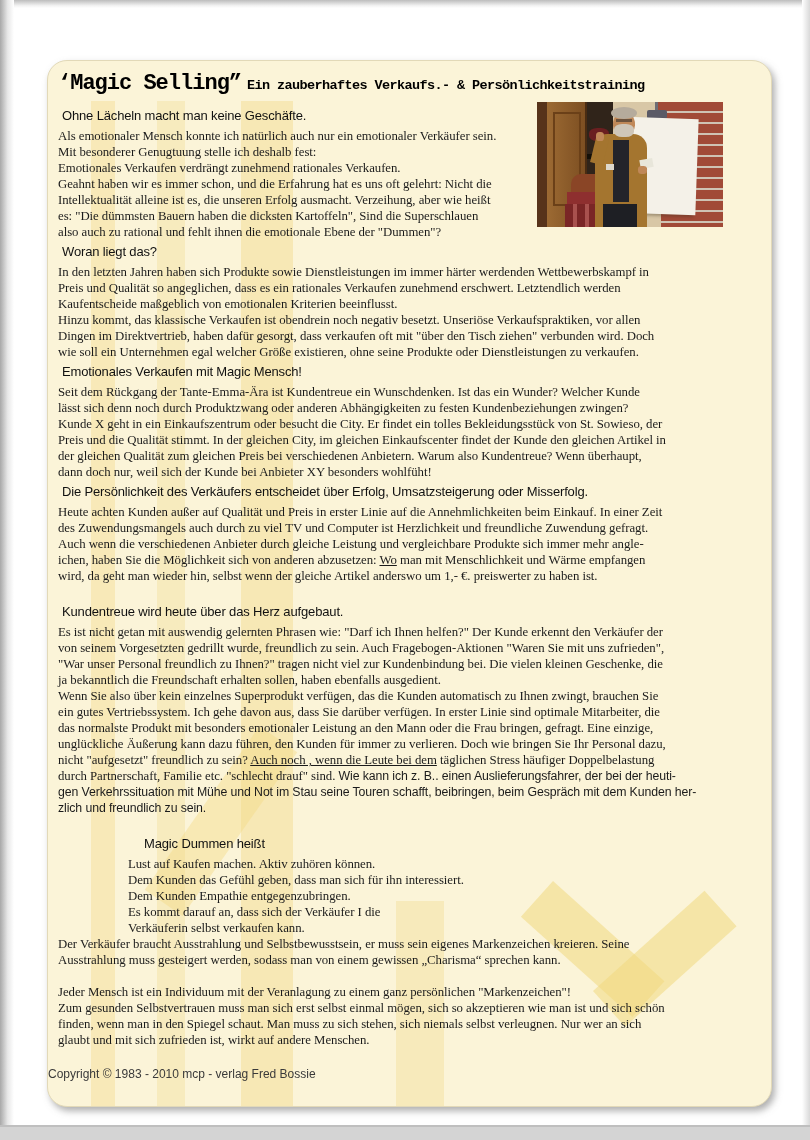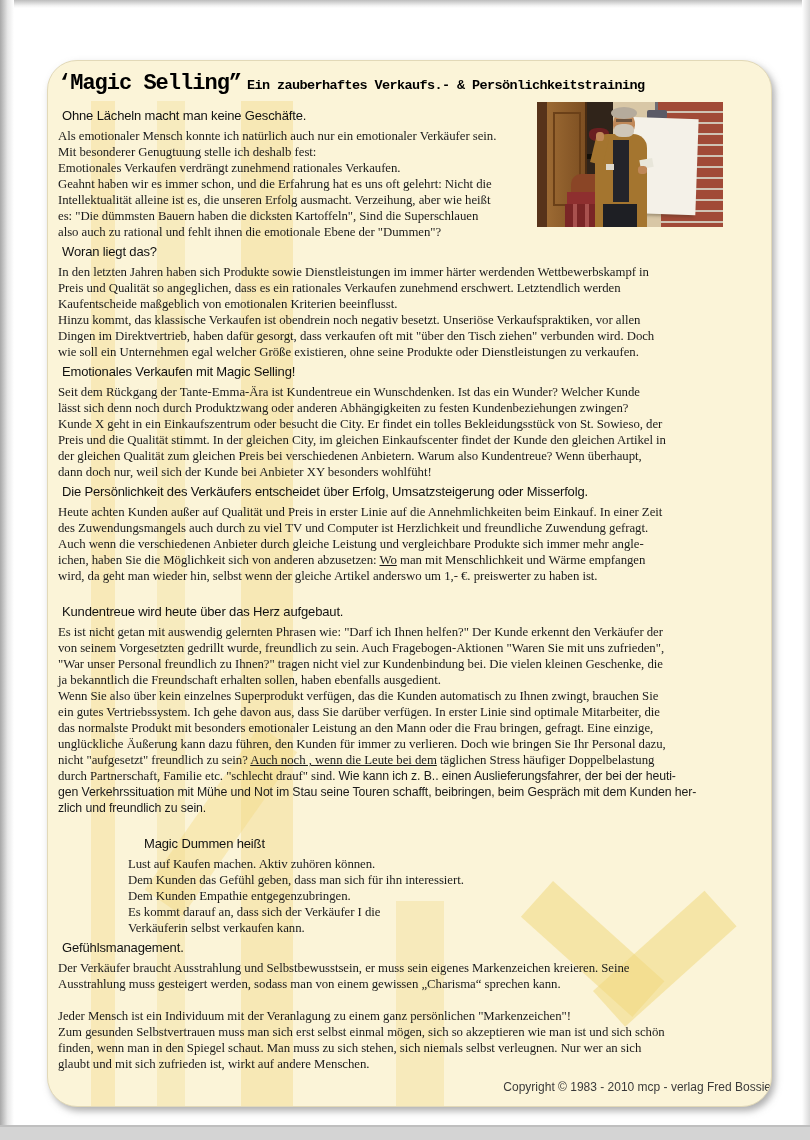--- a/index.html
+++ b/index.html
@@ -11,21 +11,21 @@
   .edge-left{position:absolute;left:0;top:0;width:14px;height:100%;
     background:linear-gradient(to right,#a8a8a8,#e8e8e8 55%,#ffffff);}
   .edge-top{position:absolute;left:0;top:0;width:100%;height:8px;
     background:linear-gradient(to bottom,#bdbdbd,#f2f2f2 70%,#ffffff);}
   .edge-right{position:absolute;right:0;top:0;width:8px;height:100%;
     background:linear-gradient(to left,#d9d9d9,#ffffff);}
   .bottom-bar{position:absolute;left:0;bottom:0;width:100%;height:13px;
     background:#d4d4d4;border-top:2px solid #bfbfbf;}
   
   .page{position:absolute;left:47px;top:60px;width:723px;height:1045px;
-    background:#fbf4d8;border:1px solid #e2d9b8;border-radius:30px;
+    background:#fbf4d8;border:1px solid #e2d9b8;border-radius:20px;
     box-shadow:3px 4px 7px rgba(110,110,110,.55);overflow:hidden;}
   .wm{position:absolute;pointer-events:none;}
   .wm-s1{left:43px;top:40px;width:24px;height:1005px;background:rgba(243,220,146,.45);}
   .wm-s2{left:109px;top:40px;width:28px;height:1005px;background:rgba(243,220,146,.38);}
   .wm-s3{left:193px;top:40px;width:52px;height:1005px;background:rgba(243,220,146,.5);}
   .wm-diag{left:150px;top:660px;width:46px;height:200px;background:rgba(242,217,132,.42);
     transform:rotate(35deg);}
   .wm-s4{left:348px;top:840px;width:48px;height:205px;background:rgba(243,220,146,.4);}
   .wm-ch1{left:505px;top:820px;width:150px;height:48px;background:rgba(241,216,128,.55);
     transform:rotate(42deg);transform-origin:left top;}
@@ -40,21 +40,21 @@
     font-size:13.5px;letter-spacing:-0.6px;color:#000;margin-left:6px;}
   .serif{font-family:"Liberation Serif",serif;font-size:12.8px;line-height:16px;
     letter-spacing:-0.05px;white-space:pre-line;margin:0;}
   .sans-h{font-family:"Liberation Sans",sans-serif;font-size:13px;line-height:16px;
     letter-spacing:-0.15px;white-space:pre-line;margin:4px;color:#111;}
   .sans-run{font-family:"Liberation Sans",sans-serif;font-size:12.3px;letter-spacing:-0.1px;}
   .u{text-decoration:underline;}
   .gap{height:16px;}
   .ind1{margin-left:86px;}
   .ind2{margin-left:70px;}
-  .footer{position:absolute;left:0;right:0;bottom:12px;text-align:right;
+  .footer{position:absolute;left:0;right:0;bottom:25px;text-align:left;
     font-family:"Liberation Sans",sans-serif;font-size:12px;color:#3a3a3a;}
   
   .photo{float:right;width:186px;height:125px;margin:-6px 0 6px 10px;
     position:relative;overflow:hidden;background:#d8c7a6;}
   .photo div{position:absolute;}
   .ph-doorframe{left:0;top:0;width:10px;height:100%;background:#57331a;}
   .ph-door{left:10px;top:0;width:38px;height:100%;
     background:linear-gradient(90deg,#9c6a33,#7d4f22);border-right:2px solid #4a2c12;}
   .ph-door-panel{left:16px;top:10px;width:24px;height:90px;border:2px solid #6b4018;}
   .ph-interior{left:50px;top:0;width:26px;height:100%;background:#30241a;}
@@ -151,21 +151,21 @@
 also auch zu rational und fehlt ihnen die emotionale Ebene der "Dummen"?</p>
 
     <p class="sans-h">Woran liegt das?</p>
     <p class="serif">In den letzten Jahren haben sich Produkte sowie Dienstleistungen im immer härter werdenden Wettbewerbskampf in
 Preis und Qualität so angeglichen, dass es ein rationales Verkaufen zunehmend erschwert. Letztendlich werden
 Kaufentscheide maßgeblich von emotionalen Kriterien beeinflusst.
 Hinzu kommt, das klassische Verkaufen ist obendrein noch negativ besetzt. Unseriöse Verkaufspraktiken, vor allen
 Dingen im Direktvertrieb, haben dafür gesorgt, dass verkaufen oft mit "über den Tisch ziehen" verbunden wird. Doch
 wie soll ein Unternehmen egal welcher Größe existieren, ohne seine Produkte oder Dienstleistungen zu verkaufen.</p>
 
-    <p class="sans-h">Emotionales Verkaufen mit Magic Selling!</p>
+    <p class="sans-h">Emotionales Verkaufen mit Magic Mensch!</p>
     <p class="serif">Seit dem Rückgang der Tante-Emma-Ära ist Kundentreue ein Wunschdenken. Ist das ein Wunder? Welcher Kunde
 lässt sich denn noch durch Produktzwang oder anderen Abhängigkeiten zu festen Kundenbeziehungen zwingen?</p>
 
     <p class="serif">Kunde X geht in ein Einkaufszentrum oder besucht die City. Er findet ein tolles Bekleidungsstück von St. Sowieso, der
 Preis und die Qualität stimmt. In der gleichen City, im gleichen Einkaufscenter findet der Kunde den gleichen Artikel in
 der gleichen Qualität zum gleichen Preis bei verschiedenen Anbietern. Warum also Kundentreue? Wenn überhaupt,
 dann doch nur, weil sich der Kunde bei Anbieter XY besonders wohlfüht!</p>
 
     <p class="sans-h">Die Persönlichkeit des Verkäufers entscheidet über Erfolg, Umsatzsteigerung oder Misserfolg.</p>
     <p class="serif"><span>Heute achten Kunden außer auf Qualität und Preis in erster Linie auf die Annehmlichkeiten beim Einkauf. In einer Zeit
@@ -192,21 +192,20 @@
 
     <div class="gap"></div>
 
     <p class="sans-h ind1">Magic Dummen heißt</p>
     <p class="serif ind2">Lust auf Kaufen machen. Aktiv zuhören können.
 Dem Kunden das Gefühl geben, dass man sich für ihn interessiert.
 Dem Kunden Empathie entgegenzubringen.
 Es kommt darauf an, dass sich der Verkäufer I die
 Verkäuferin selbst verkaufen kann.</p>
 
-    <p class="sans-h">Gefühlsmanagement.</p>
     <p class="serif">Der Verkäufer braucht Ausstrahlung und Selbstbewusstsein, er muss sein eigenes Markenzeichen kreieren. Seine
 Ausstrahlung muss gesteigert werden, sodass man von einem gewissen „Charisma“ sprechen kann.</p>
 
     <div class="gap"></div>
 
     <p class="serif">Jeder Mensch ist ein Individuum mit der Veranlagung zu einem ganz persönlichen "Markenzeichen"!
 Zum gesunden Selbstvertrauen muss man sich erst selbst einmal mögen, sich so akzeptieren wie man ist und sich schön
 finden, wenn man in den Spiegel schaut. Man muss zu sich stehen, sich niemals selbst verleugnen. Nur wer an sich
 glaubt und mit sich zufrieden ist, wirkt auf andere Menschen.</p>
 

